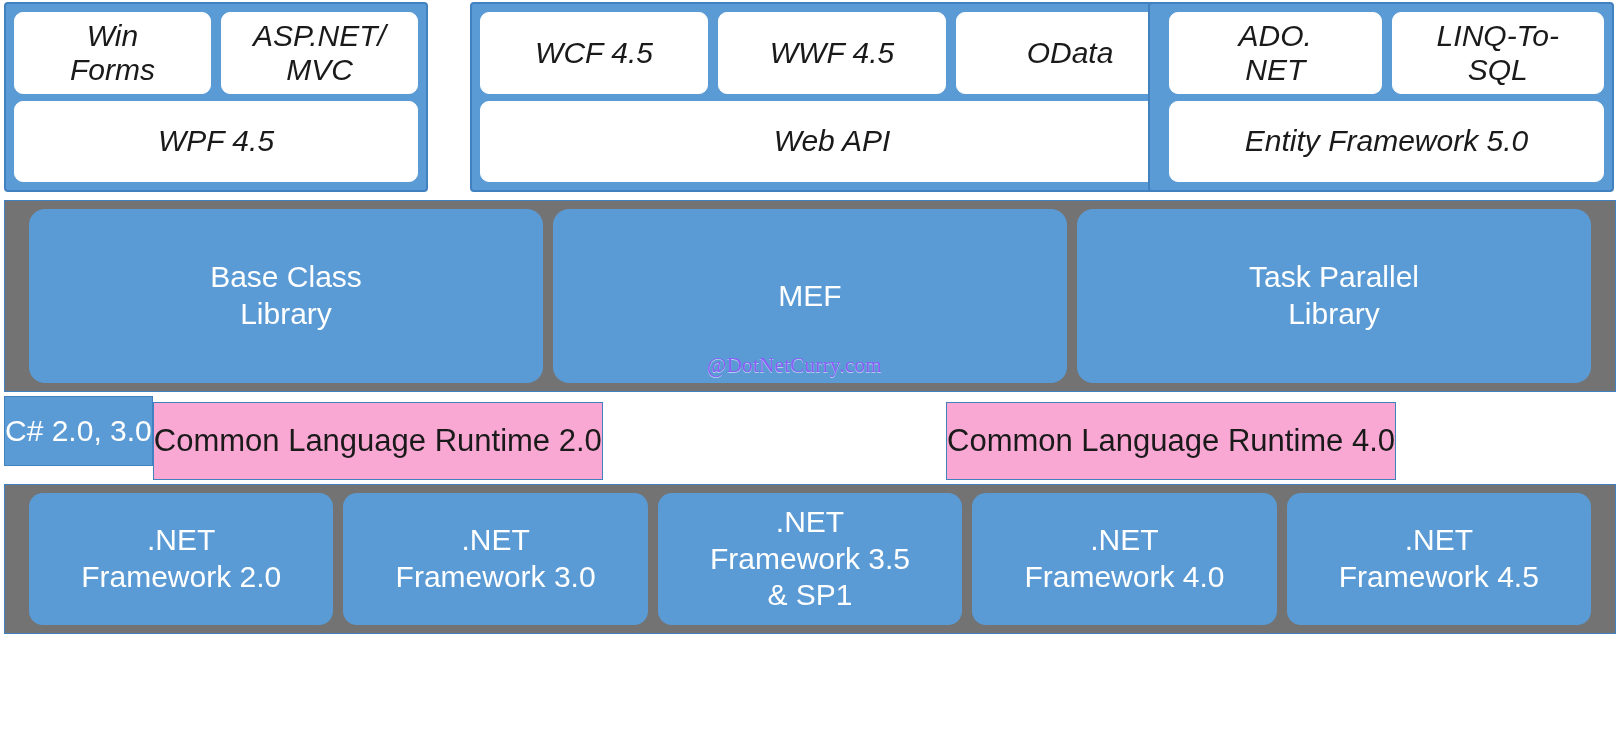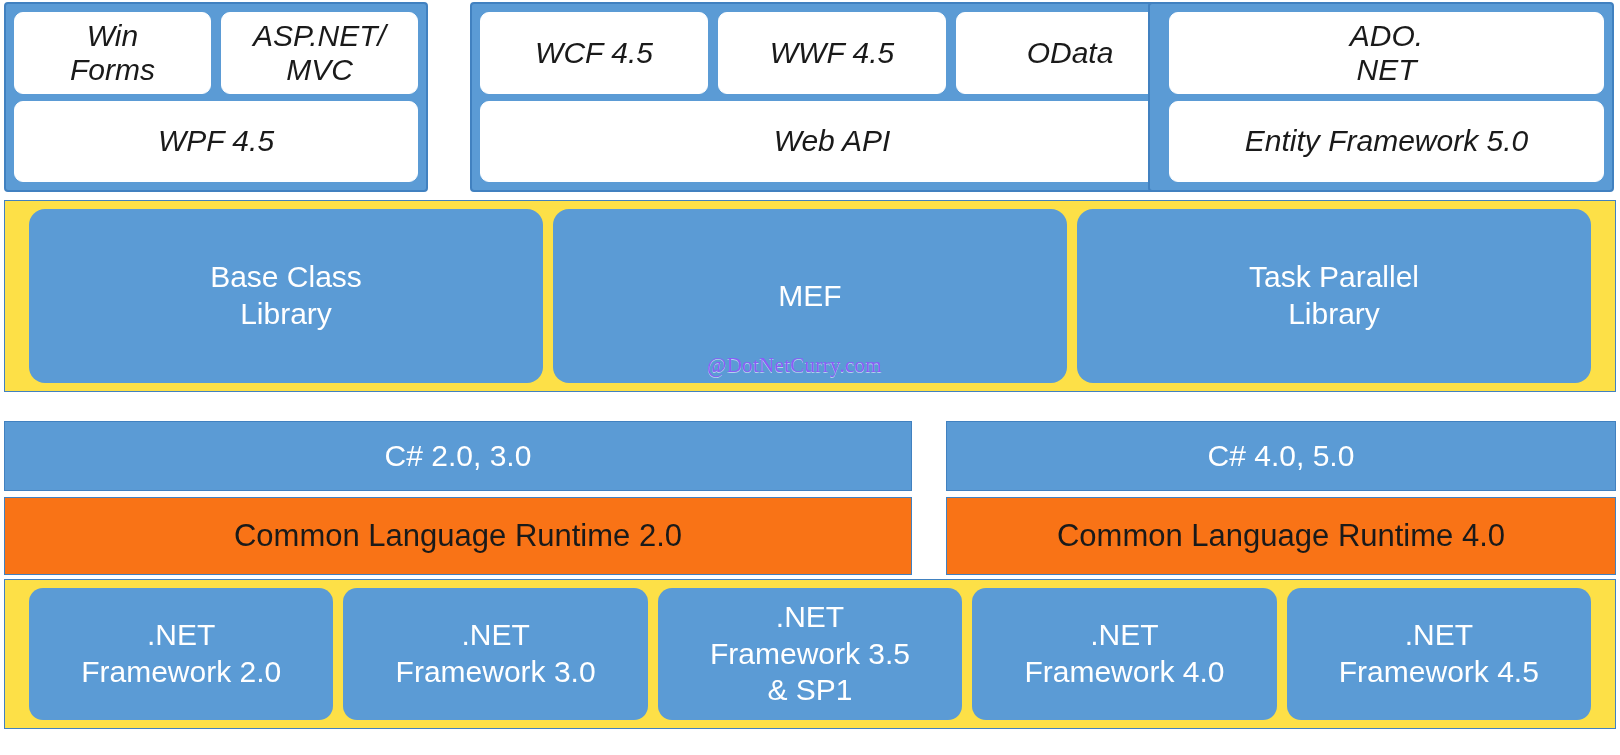--- a/index.html
+++ b/index.html
@@ -61,21 +61,21 @@
     min-width: 0;
   }
 
   #grp-client { left: 4px;   width: 424px; }
   #grp-svc    { left: 470px; width: 724px; }
   #grp-data   { left: 1148px;width: 466px; padding-left: 19px; }
 
   
   .band {
     border: 1.5px solid #4181C0;
-    background: #fde047;
+    background: #737373;
     margin: 0 4px;
     display: flex;
     gap: 10px;
     padding: 8px 24px;
     position: relative;
   }
   .band-libs { height: 192px; margin-top: 4px; }
   .band-fw   { height: 150px; margin-top: 4px; }
 
   .pill {
@@ -95,38 +95,38 @@
   }
   .band-fw .pill { border-radius: 14px; font-size: 30px; }
 
   
   .split-row {
     display: flex;
     margin: 0 4px;
     gap: 34px;
     margin-top: 4px;
   }
-  .split-cell { display: flex; flex-direction: column; margin-top: 25px; }
+  .split-cell { display: flex; flex-direction: row; }
   .cell-left  { width: 908px; }
   .cell-right { flex: 1; }
 
   .lang-bar {
     height: 70px;
     background: #5B9BD5;
     border: 1.5px solid #4181C0;
     display: flex;
     align-items: center;
     justify-content: center;
     color: #ffffff;
     font-size: 30px;
   }
   .clr-bar {
     height: 78px;
     margin-top: 6px;
-    background: #f97316;
+    background: #f9a8d4;
     border: 1.5px solid #4181C0;
     display: flex;
     align-items: center;
     justify-content: center;
     color: #1a1a1a;
     font-size: 31px;
   }
 
   
   .watermark {
@@ -166,40 +166,40 @@
         <div class="wbox">OData</div>
       </div>
       <div class="group-row">
         <div class="wbox">Web API</div>
       </div>
     </div>
 
     <div class="group" id="grp-data">
       <div class="group-row">
         <div class="wbox">ADO.<br>NET</div>
+        <div class="wbox">LINQ-To-<br>SQL</div>
       </div>
       <div class="group-row">
         <div class="wbox">Entity Framework 5.0</div>
       </div>
     </div>
   </div>
 
   <div class="band band-libs">
     <div class="pill">Base Class<br>Library</div>
     <div class="pill">MEF</div>
     <div class="pill">Task Parallel<br>Library</div>
   </div>
 
   <div class="split-row">
     <div class="split-cell cell-left">
       <div class="lang-bar">C# 2.0, 3.0</div>
       <div class="clr-bar">Common Language Runtime 2.0</div>
     </div>
     <div class="split-cell cell-right">
-      <div class="lang-bar">C# 4.0, 5.0</div>
       <div class="clr-bar">Common Language Runtime 4.0</div>
     </div>
   </div>
 
   <div class="band band-fw">
     <div class="pill">.NET<br>Framework 2.0</div>
     <div class="pill">.NET<br>Framework 3.0</div>
     <div class="pill">.NET<br>Framework 3.5<br>&amp; SP1</div>
     <div class="pill">.NET<br>Framework  4.0</div>
     <div class="pill">.NET<br>Framework  4.5</div>

